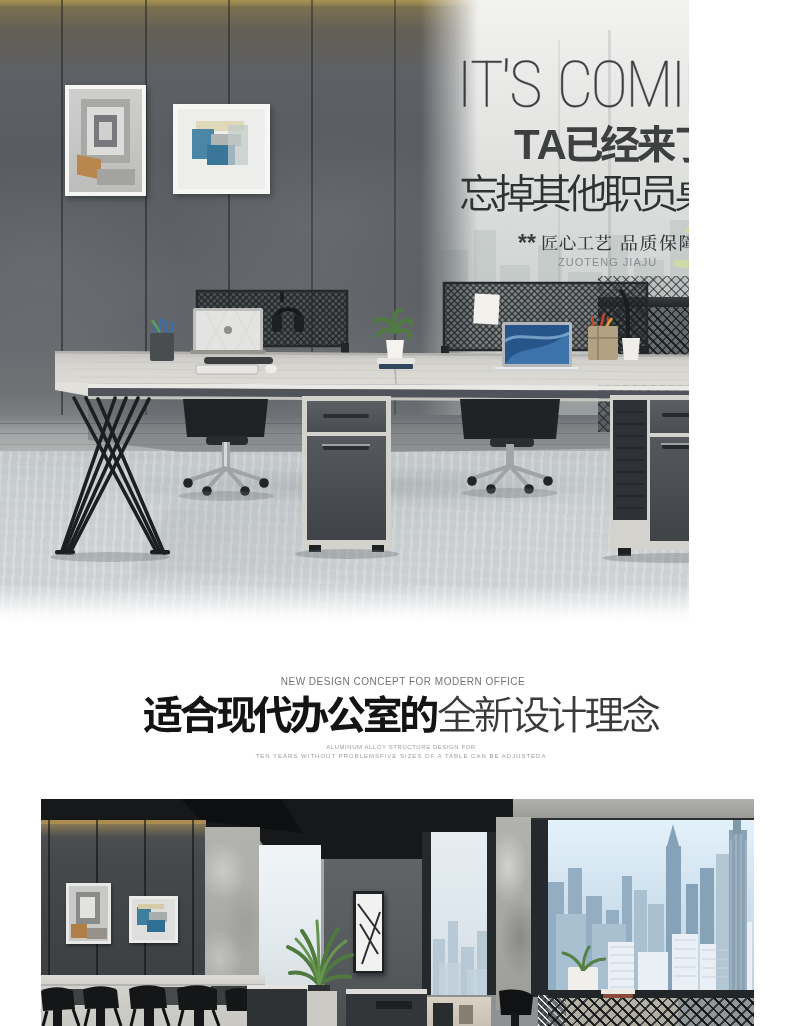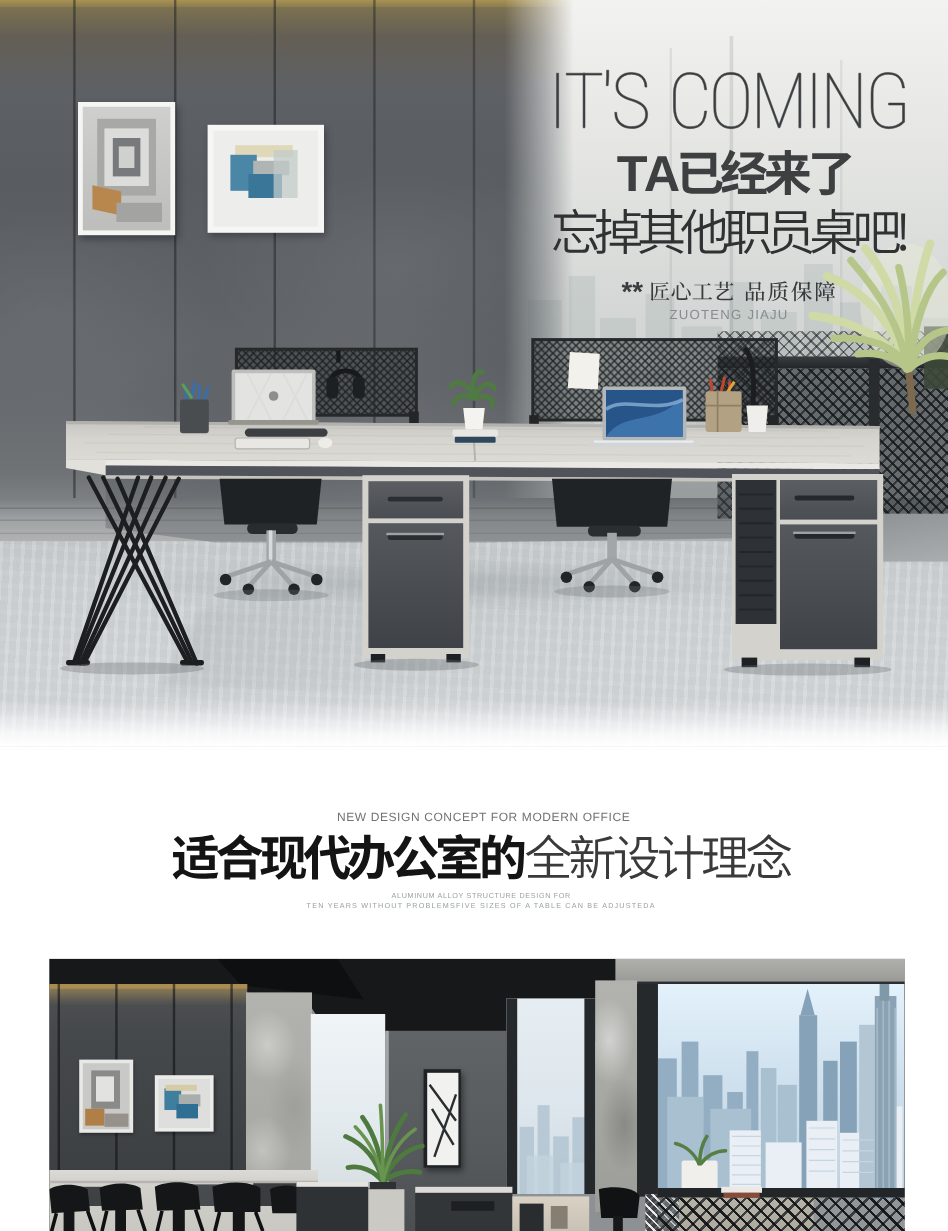--- a/index.html
+++ b/index.html
@@ -1,20 +1,20 @@
 <!DOCTYPE html>
 <html><head><meta charset="utf-8">
 <style>
 html,body{margin:0;padding:0;background:#fff;}
 body{font-family:"Liberation Sans",sans-serif;width:790px;height:1026px;position:relative;overflow:hidden;}
 .abs{position:absolute;}
 </style></head>
 <body>
 
-<div class="abs" style="left:0;top:0;width:790px;height:622px;overflow:hidden;background:linear-gradient(180deg,#f2f2f0 0%,#e5e6e4 20%,#d5d8d6 40%,#c9cecc 58%,#c5cac8 64%,#b7bab9 66%)">
+<div class="abs" style="left:0;top:0;width:689px;height:622px;overflow:hidden;background:linear-gradient(180deg,#f2f2f0 0%,#e5e6e4 20%,#d5d8d6 40%,#c9cecc 58%,#c5cac8 64%,#b7bab9 66%)">
 
 <svg class="abs" style="left:430px;top:210px" width="360" height="185" viewBox="0 0 360 185">
 <g fill="#a8b3b3" opacity="0.30">
 <rect x="10" y="40" width="28" height="145"></rect>
         <rect x="44" y="20" width="22" height="165"></rect>
 <rect x="70" y="55" width="30" height="130"></rect>
         <rect x="108" y="35" width="24" height="150"></rect>
 <rect x="138" y="62" width="34" height="123"></rect>
         <rect x="178" y="25" width="20" height="160"></rect>
 <rect x="204" y="50" width="30" height="135"></rect>

